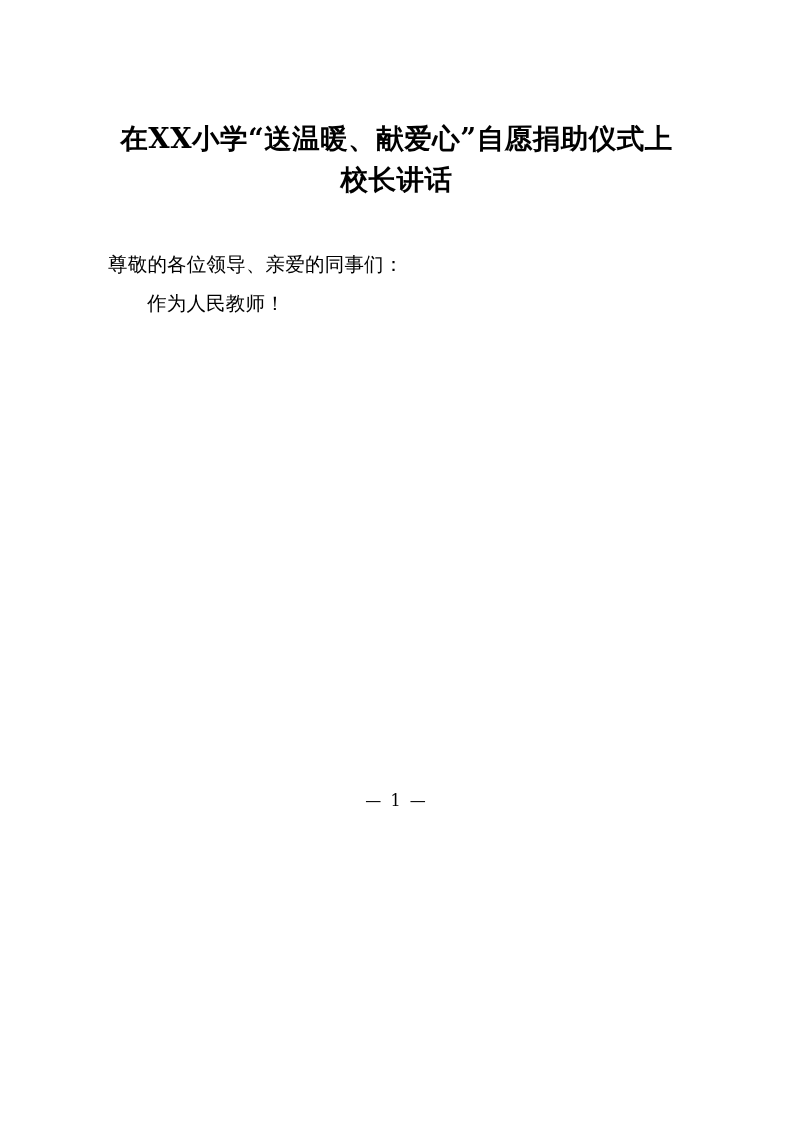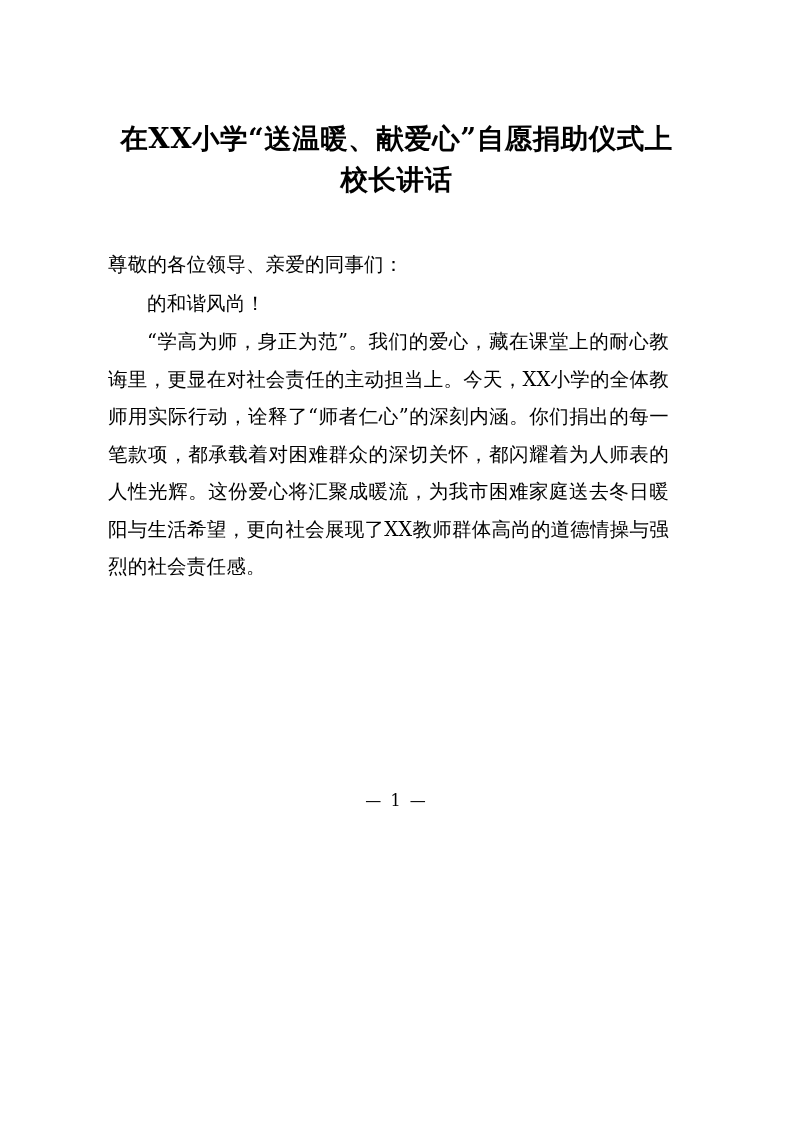--- a/index.html
+++ b/index.html
@@ -59,19 +59,18 @@
 </style>
 </head>
 <body>
 
 <div class="page">
 
   <h1 class="doc-title">在XX小学“送温暖、献爱心”自愿捐助仪式上校长讲话</h1>
 
   <div class="doc-body">
     <p class="para">尊敬的各位领导、亲爱的同事们：</p>
-    <p class="para indent">的和谐风尚！</p>
-    <p class="para indent">“学高为师，身正为范”。我们的爱心，藏在课堂上的耐心教诲里，更显在对社会责任的主动担当上。今天，XX小学的全体教师用实际行动，诠释了“师者仁心”的深刻内涵。你们捐出的每一笔款项，都承载着对困难群众的深切关怀，都闪耀着为人师表的人性光辉。这份爱心将汇聚成暖流，为我市困难家庭送去冬日暖阳与生活希望，更向社会展现了XX教师群体高尚的道德情操与强烈的社会责任感。</p>
+    <p class="para indent">作为人民教师！</p>
   </div>
 
   <div class="footer">— 1 —</div>
 
 </div>
 
 </body></html>

